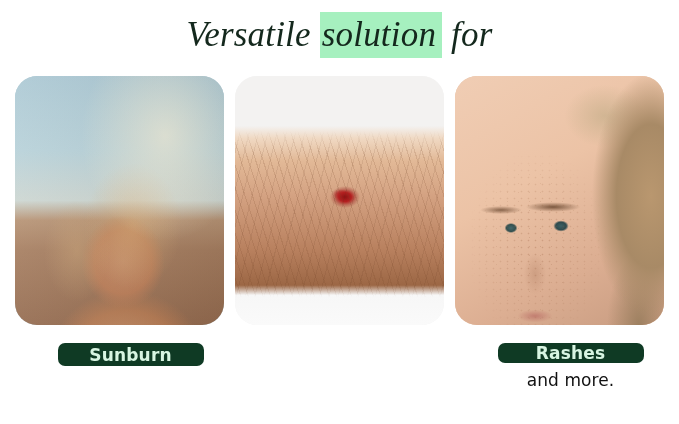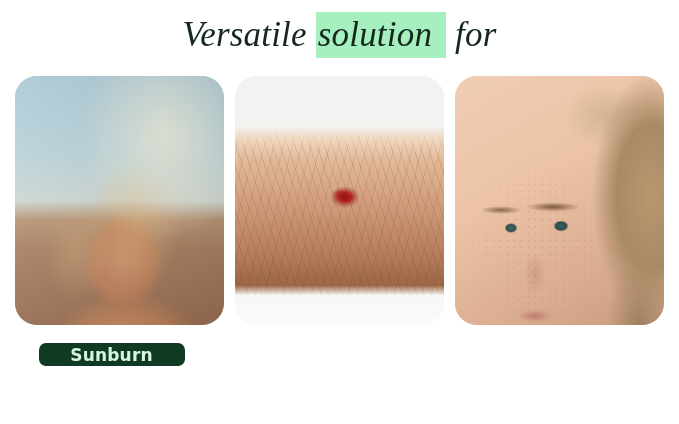--- a/index.html
+++ b/index.html
@@ -25,21 +25,21 @@
     font-family: "Liberation Serif", "DejaVu Serif", serif;
     font-style: italic;
     font-size: 35px;
     line-height: 46px;
     color: #14281d;
     letter-spacing: 0.2px;
     white-space: nowrap;
   }
   .heading .hl {
     background: #a6f0bf;
-    padding: 3px 14px 4px 2px;
+    padding: 3px 6px 4px 2px;
     box-decoration-break: clone;
     -webkit-box-decoration-break: clone;
   }
 
   
   .cards {
     position: absolute;
     left: 15px;
     top: 76px;
     width: 649px;
@@ -162,21 +162,21 @@
       radial-gradient(circle, rgba(140,86,54,0.22) 0.6px, rgba(140,86,54,0) 1px);
     background-size: 7px 7px, 11px 9px;
     background-position: 0 0, 3px 4px;
     -webkit-mask-image: radial-gradient(ellipse 80px 110px at 82px 170px, #000 0%, rgba(0,0,0,0.5) 62%, rgba(0,0,0,0) 88%);
     mask-image: radial-gradient(ellipse 80px 110px at 82px 170px, #000 0%, rgba(0,0,0,0.5) 62%, rgba(0,0,0,0) 88%);
   }
 
   
   .labels {
     position: absolute;
-    left: 7px;
+    left: 26px;
     top: 343px;
     width: 649px;
     height: 30px;
     display: flex;
     justify-content: space-between;
   }
   .label-col {
     width: 209px;
     display: flex;
     flex-direction: column;
@@ -231,14 +231,18 @@
 </div>
 
 <div class="labels">
 
   <div class="label-col">
     <div class="pill">Sunburn</div>
     <div class="and-more hidden"></div>
   </div>
 
 
+  <div class="label-col">
+    <div class="pill">Rashes</div>
+    <div class="and-more">and more.</div>
+  </div>
 
 </div>
 
 </body></html>

